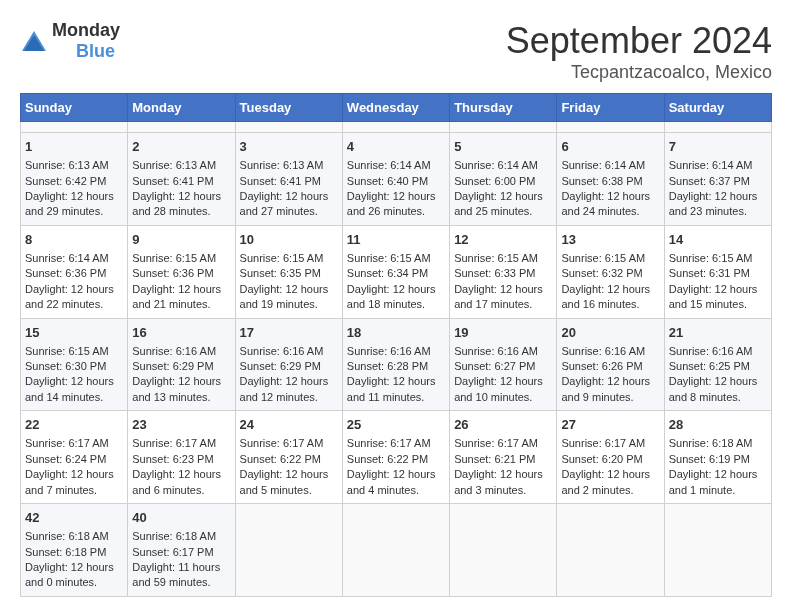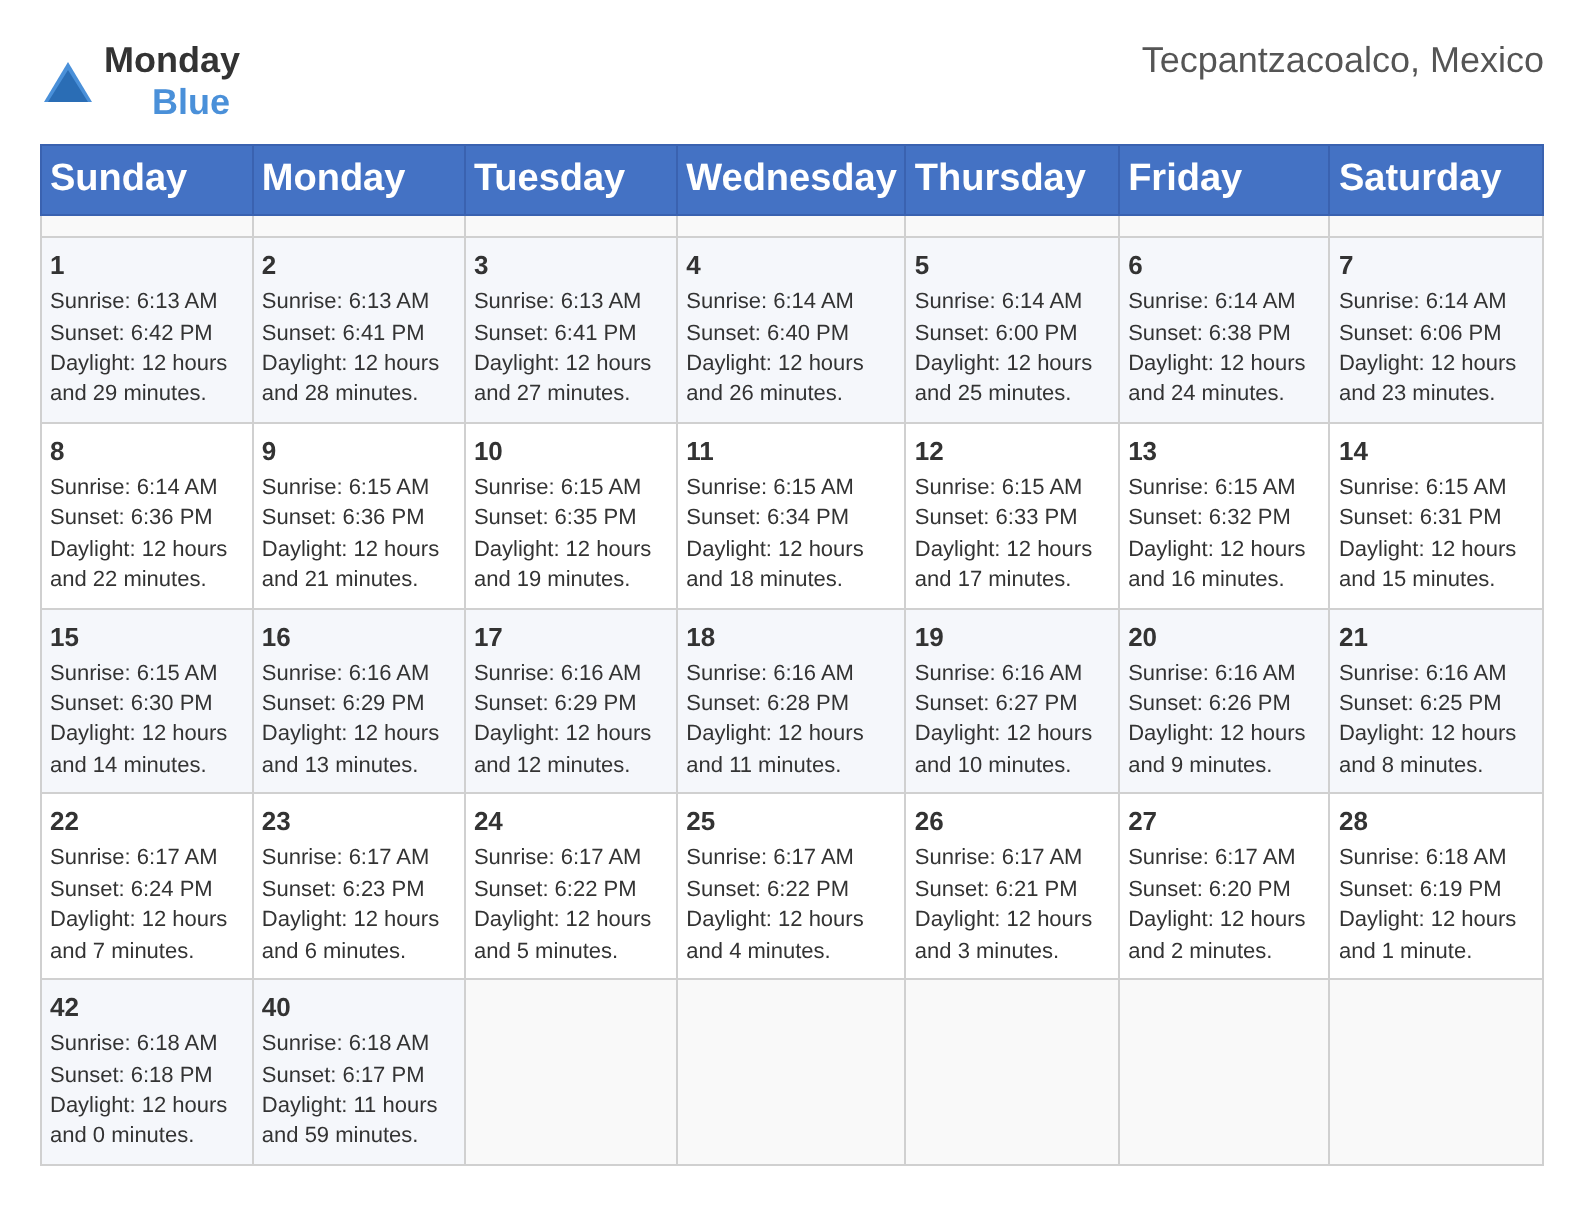--- a/index.html
+++ b/index.html
@@ -51,21 +51,21 @@
     table {
       width: 100%;
       border-collapse: collapse;
       font-size: 11px;
     }
     thead tr th {
       background-color: #4472c4;
       color: #fff;
       padding: 6px 4px;
       text-align: left;
-      font-size: 19px;
+      font-size: 13px;
       font-weight: bold;
       border: 1px solid #3a62b0;
     }
     tbody tr td {
       vertical-align: top;
       padding: 5px 4px;
       border: 1px solid #d0d0d0;
       width: 14.28%;
       min-height: 80px;
       line-height: 1.4;
@@ -93,20 +93,21 @@
     <svg class="logo-icon" viewBox="0 0 28 28" xmlns="http://www.w3.org/2000/svg">
       <polygon points="14,4 26,24 2,24" fill="#4a90d9"></polygon>
       <polygon points="14,8 24,24 4,24" fill="#2a6db5"></polygon>
     </svg>
     <div>
       <span class="logo-text-general">Monday</span><br>
       <span class="logo-text-blue">Blue</span>
     </div>
   </div>
   <div class="title-area">
+    <div class="month-title">September 2024</div>
     <div class="location-title">Tecpantzacoalco, Mexico</div>
   </div>
 </div>
 
 <table>
   <thead>
     <tr id="dow-header">
         <th>Sunday</th>
         <th>Monday</th>
         <th>Tuesday</th>
@@ -126,21 +127,21 @@
         <td class="empty-cell"></td>
         <td class="empty-cell"></td>
       </tr>
       <tr>
         <td><span class="day-num">1</span><span>Sunrise: 6:13 AM</span><br><span>Sunset: 6:42 PM</span><br><span>Daylight: 12 hours and 29 minutes.</span></td>
         <td><span class="day-num">2</span><span>Sunrise: 6:13 AM</span><br><span>Sunset: 6:41 PM</span><br><span>Daylight: 12 hours and 28 minutes.</span></td>
         <td><span class="day-num">3</span><span>Sunrise: 6:13 AM</span><br><span>Sunset: 6:41 PM</span><br><span>Daylight: 12 hours and 27 minutes.</span></td>
         <td><span class="day-num">4</span><span>Sunrise: 6:14 AM</span><br><span>Sunset: 6:40 PM</span><br><span>Daylight: 12 hours and 26 minutes.</span></td>
         <td><span class="day-num">5</span><span>Sunrise: 6:14 AM</span><br><span>Sunset: 6:00 PM</span><br><span>Daylight: 12 hours and 25 minutes.</span></td>
         <td><span class="day-num">6</span><span>Sunrise: 6:14 AM</span><br><span>Sunset: 6:38 PM</span><br><span>Daylight: 12 hours and 24 minutes.</span></td>
-        <td><span class="day-num">7</span><span>Sunrise: 6:14 AM</span><br><span>Sunset: 6:06 PM</span><br><span>Daylight: 12 hours and 23 minutes.</span></td>
+        <td><span class="day-num">7</span><span>Sunrise: 6:14 AM</span><br><span>Sunset: 6:37 PM</span><br><span>Daylight: 12 hours and 23 minutes.</span></td>
       </tr>
       <tr>
         <td><span class="day-num">8</span><span>Sunrise: 6:14 AM</span><br><span>Sunset: 6:36 PM</span><br><span>Daylight: 12 hours and 22 minutes.</span></td>
         <td><span class="day-num">9</span><span>Sunrise: 6:15 AM</span><br><span>Sunset: 6:36 PM</span><br><span>Daylight: 12 hours and 21 minutes.</span></td>
         <td><span class="day-num">10</span><span>Sunrise: 6:15 AM</span><br><span>Sunset: 6:35 PM</span><br><span>Daylight: 12 hours and 19 minutes.</span></td>
         <td><span class="day-num">11</span><span>Sunrise: 6:15 AM</span><br><span>Sunset: 6:34 PM</span><br><span>Daylight: 12 hours and 18 minutes.</span></td>
         <td><span class="day-num">12</span><span>Sunrise: 6:15 AM</span><br><span>Sunset: 6:33 PM</span><br><span>Daylight: 12 hours and 17 minutes.</span></td>
         <td><span class="day-num">13</span><span>Sunrise: 6:15 AM</span><br><span>Sunset: 6:32 PM</span><br><span>Daylight: 12 hours and 16 minutes.</span></td>
         <td><span class="day-num">14</span><span>Sunrise: 6:15 AM</span><br><span>Sunset: 6:31 PM</span><br><span>Daylight: 12 hours and 15 minutes.</span></td>
       </tr>

